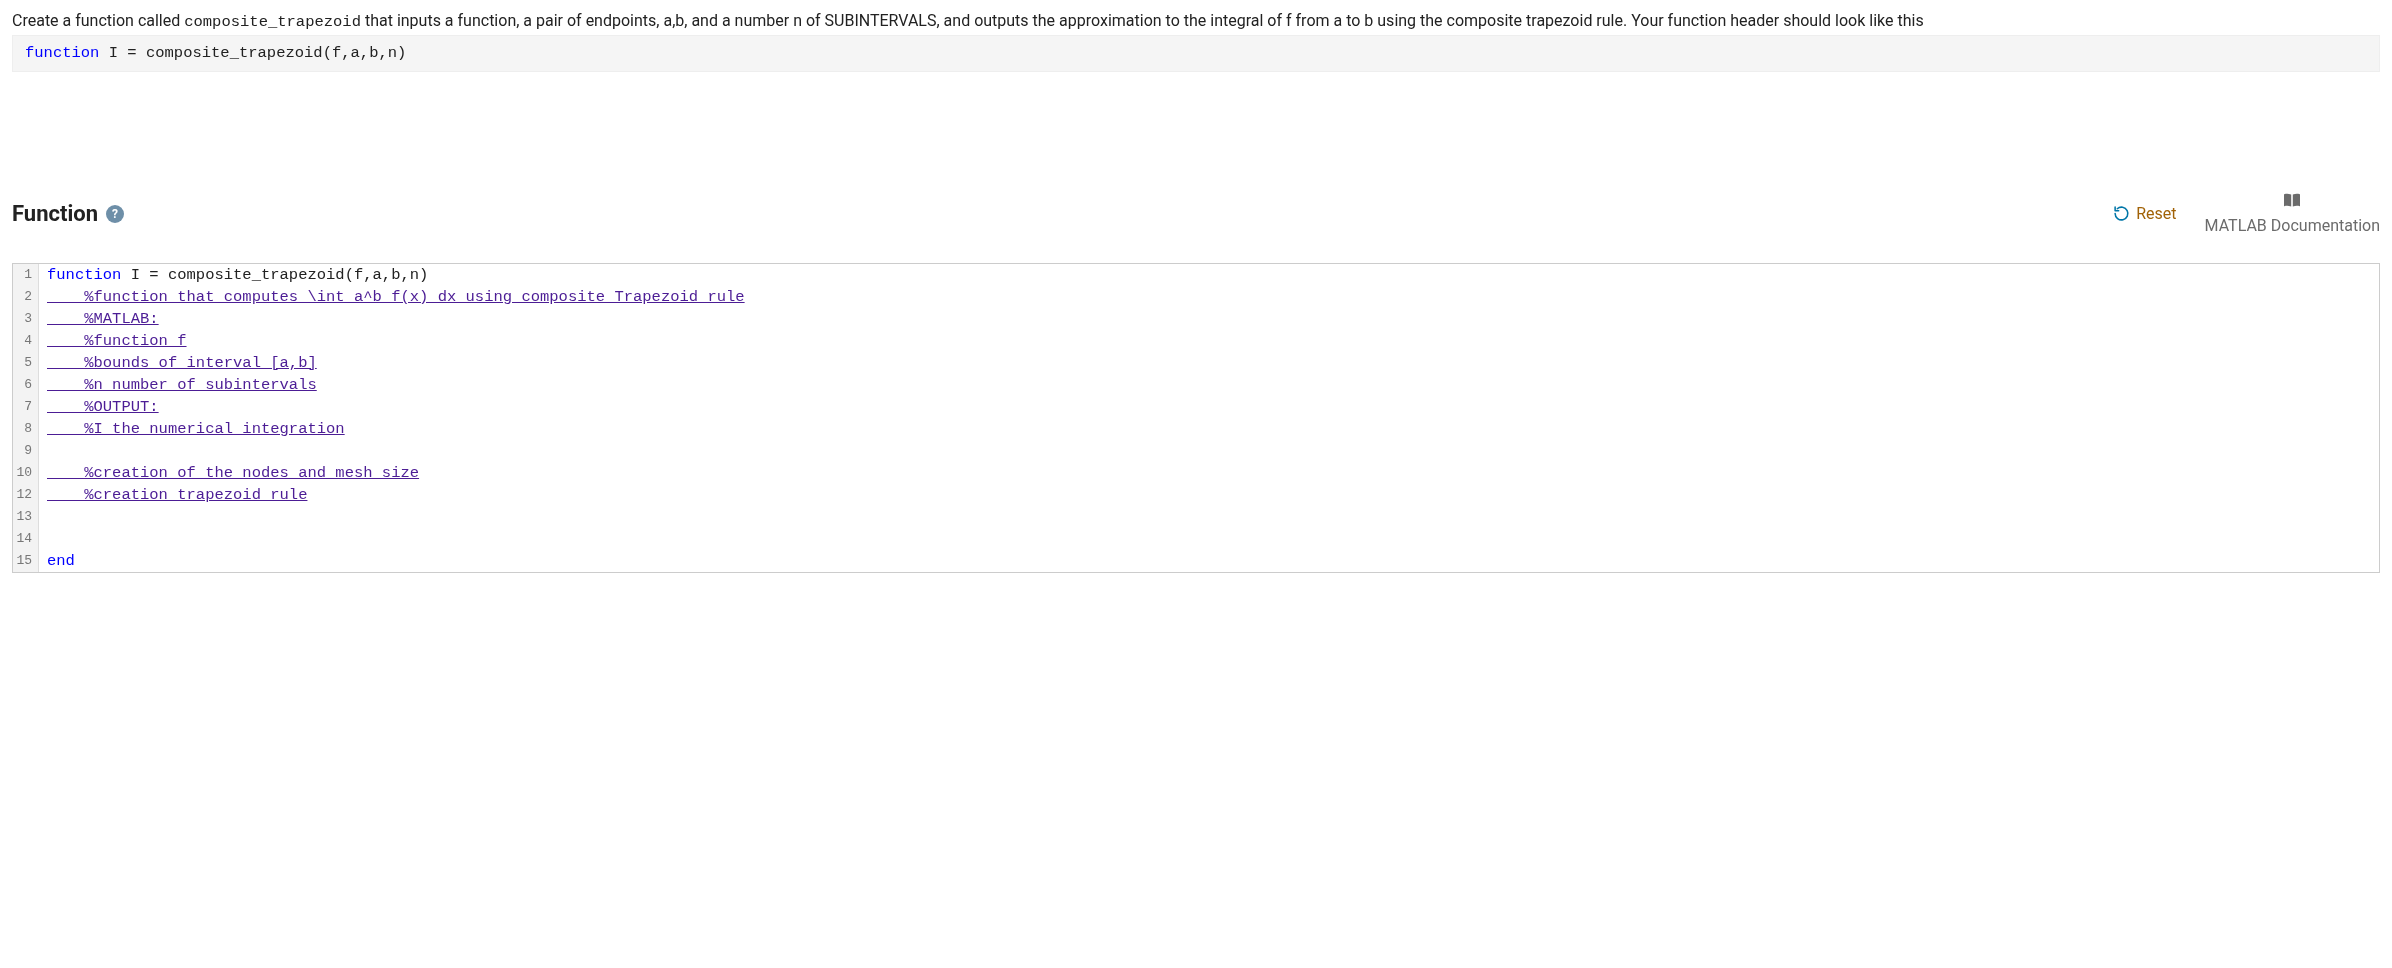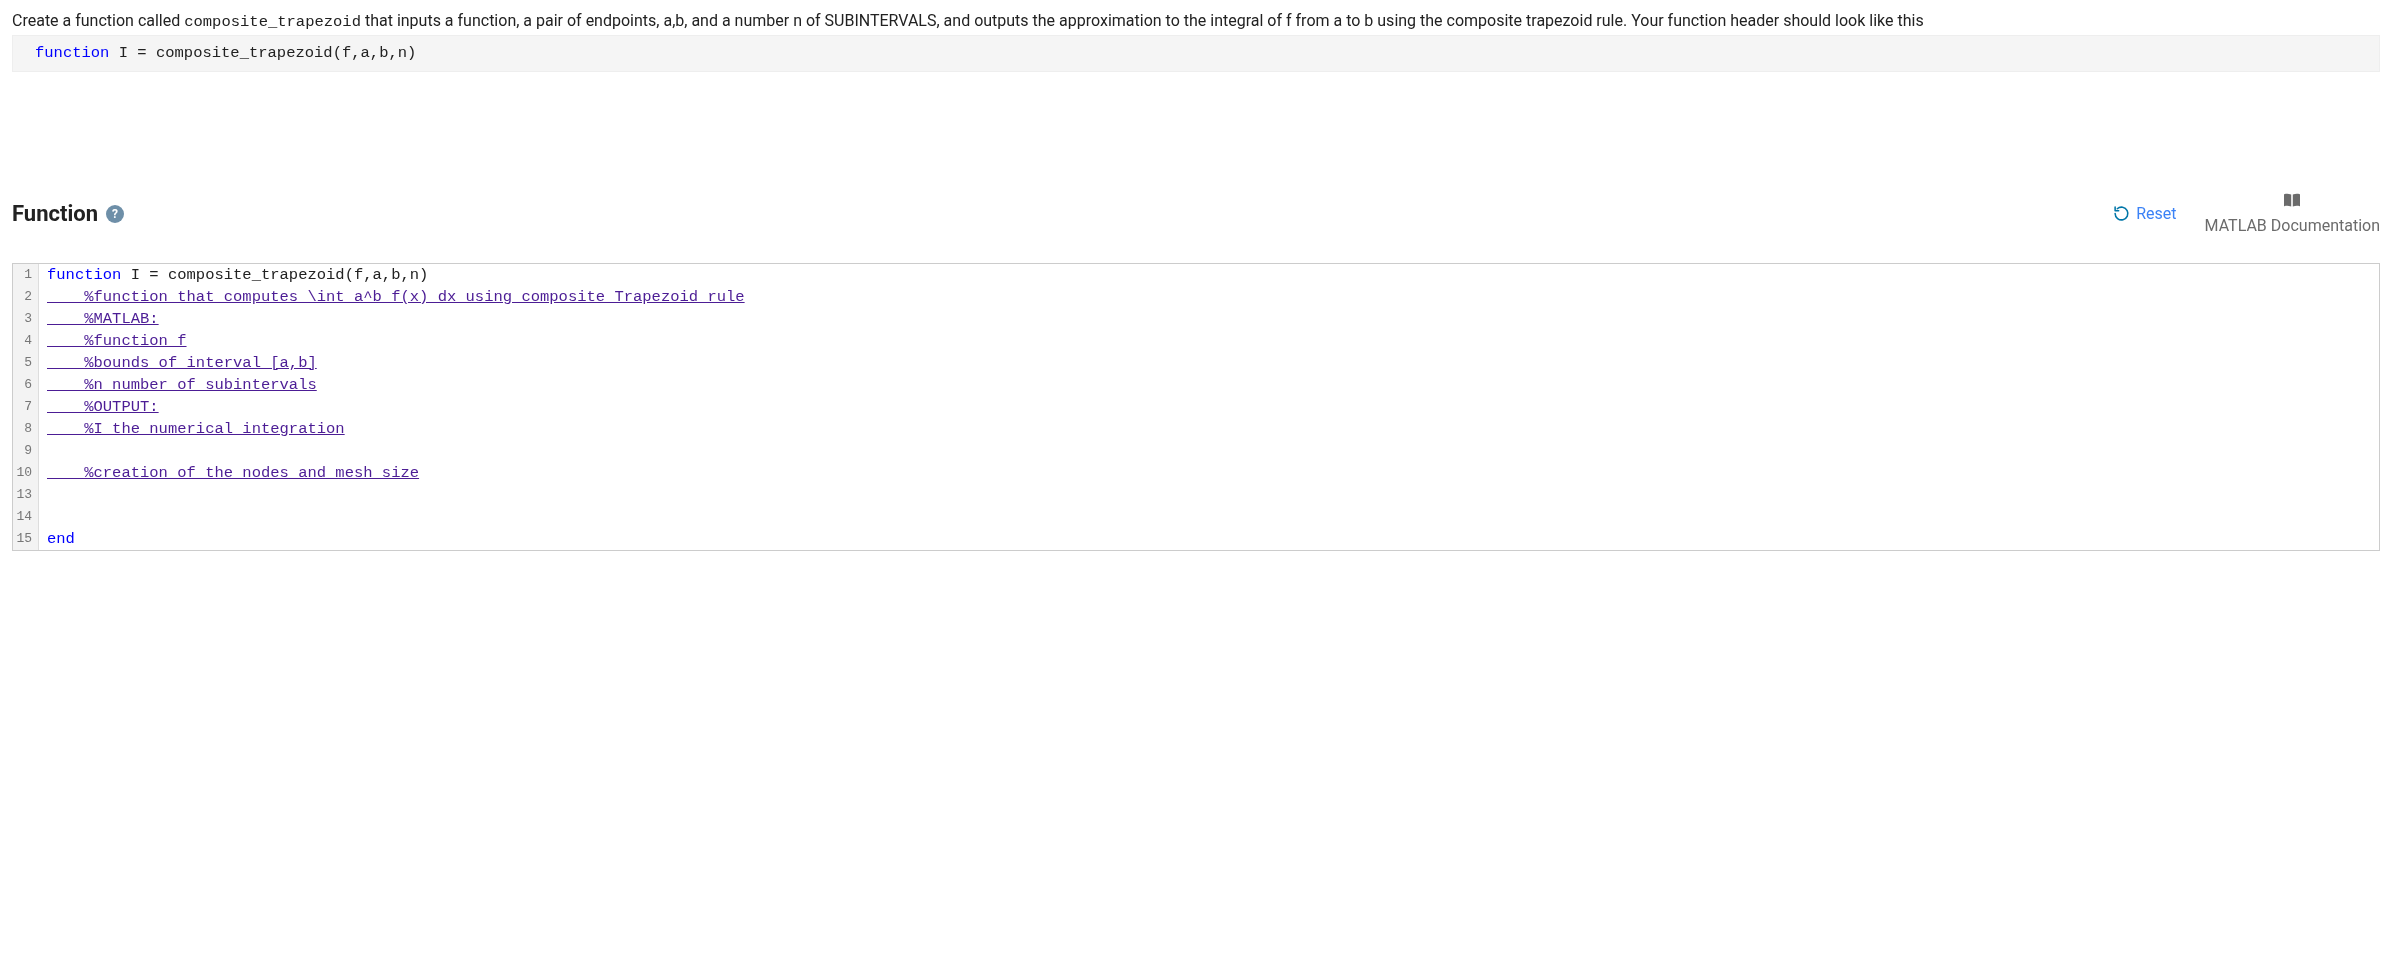--- a/index.html
+++ b/index.html
@@ -17,21 +17,21 @@
   }
   .instructions code.inline {
     font-family: "Consolas", "Monaco", "Courier New", monospace;
     background: transparent;
     font-size: 15.5px;
   }
   .header-code {
     font-family: "Consolas", "Monaco", "Courier New", monospace;
     background: #f5f5f5;
     border: 1px solid #eee;
-    padding: 6px 22px;
+    padding: 6px 12px;
     font-size: 15.5px;
     white-space: pre;
     line-height: 1.5;
   }
   .header-code .kw { color: #0000ff; }
   .section-bar {
     display: flex;
     align-items: center;
     margin-top: 120px;
     margin-bottom: 28px;
@@ -53,21 +53,21 @@
     color: #fff;
     font-size: 12px;
     font-weight: 700;
     margin-left: 8px;
     cursor: pointer;
   }
   .spacer { flex: 1; }
   .action-link {
     display: inline-flex;
     align-items: center;
-    color: #3b82f6;
+    color: #a16207;
     font-size: 16px;
     cursor: pointer;
     margin-right: 28px;
     gap: 6px;
   }
   .doc-link {
     display: inline-flex;
     align-items: center;
     color: #6b6b6b;
     font-size: 16px;
@@ -180,20 +180,24 @@
     </div>
     <div class="editor-row">
       <div class="gutter">9</div>
       <div class="code-cell">&nbsp;</div>
     </div>
     <div class="editor-row">
       <div class="gutter">10</div>
       <div class="code-cell"><span class="tok-cm">    %creation of the nodes and mesh size</span></div>
     </div>
     <div class="editor-row">
+      <div class="gutter">12</div>
+      <div class="code-cell"><span class="tok-cm">    %creation trapezoid rule</span></div>
+    </div>
+    <div class="editor-row">
       <div class="gutter">13</div>
       <div class="code-cell">&nbsp;</div>
     </div>
     <div class="editor-row">
       <div class="gutter">14</div>
       <div class="code-cell">&nbsp;</div>
     </div>
     <div class="editor-row">
       <div class="gutter">15</div>
       <div class="code-cell"><span class="tok-kw">end</span></div>

